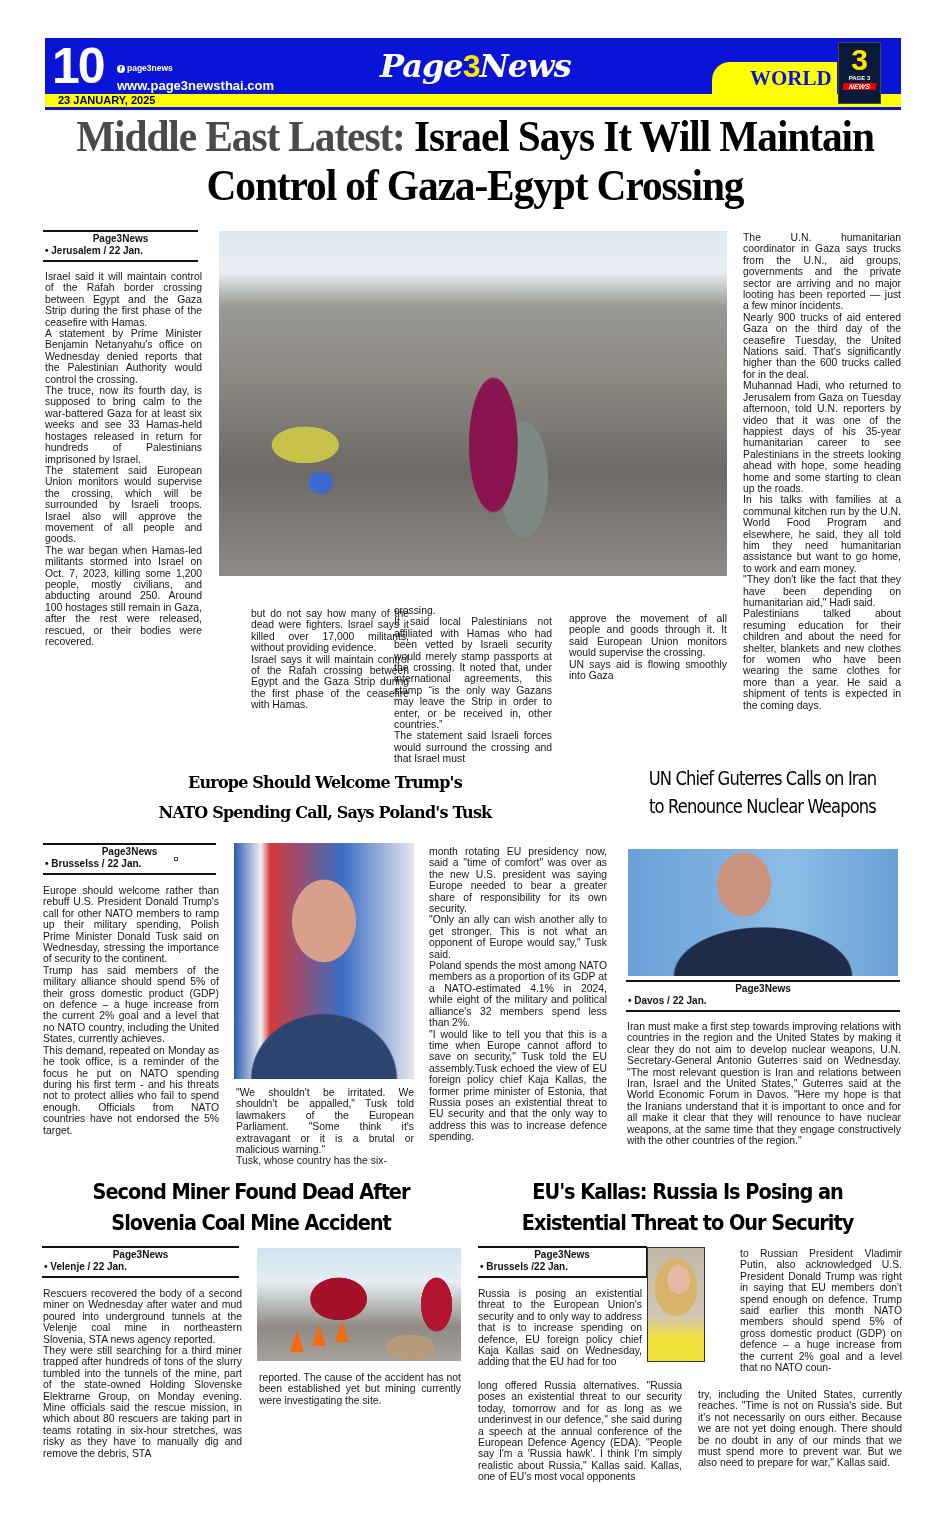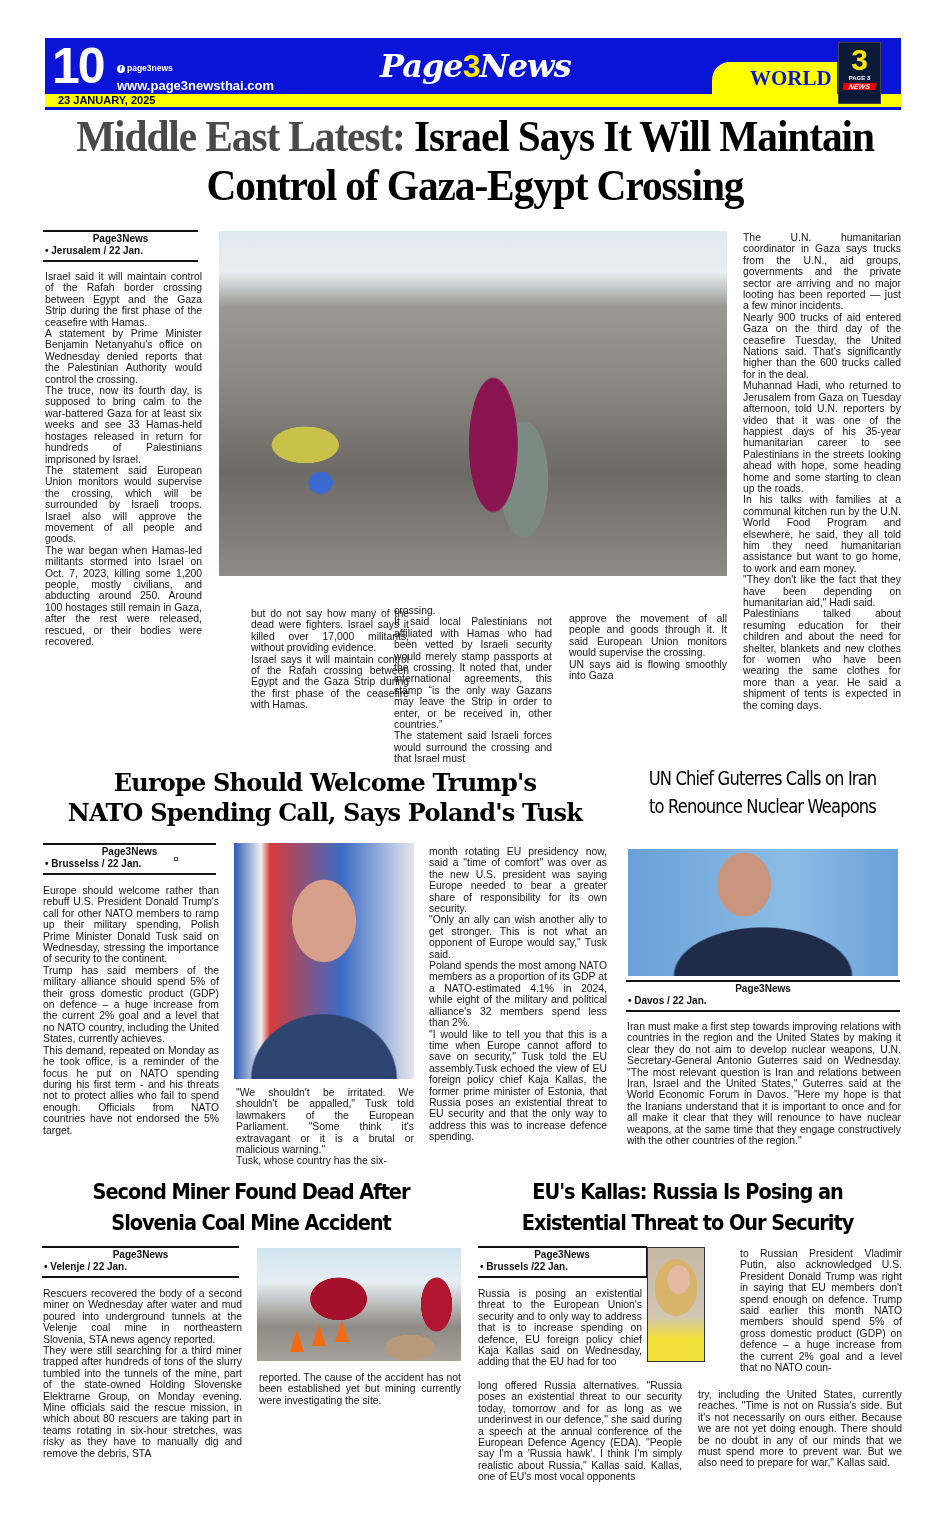--- a/index.html
+++ b/index.html
@@ -63,21 +63,21 @@
       radial-gradient(ellipse 22px 38px at 88% 50%, #b21530 0 70%, transparent 72%),
       radial-gradient(ellipse 35px 18px at 75% 88%, #b79a7a 0 70%, transparent 72%),
       linear-gradient(180deg, #cfe4ef 0%, #e6eef3 30%, #8f8a84 70%, #a7a39c 100%); }
   .photo-kallas { left: 647px; top: 1247px; width: 58px; height: 115px; border: 1px solid #333;
     background:
       radial-gradient(ellipse 16px 20px at 55% 28%, #e5b9a3 0 70%, transparent 72%),
       radial-gradient(ellipse 30px 40px at 50% 35%, #d8b36a 0 70%, transparent 72%),
       linear-gradient(180deg, #c4b8a6 0%, #d1c6b6 60%, #f1e03a 80%, #f1e03a 100%); }
   .cone { position:absolute; width:0; height:0; border-left:7px solid transparent; border-right:7px solid transparent; border-bottom:22px solid #f46a12; }
 
-  .h-ind { font-family: "DejaVu Serif", serif; font-weight: 900; font-size: 24px; line-height: 30px; text-align: center; letter-spacing: -0.8px; color: #000; }
+  .h-ind { font-family: "DejaVu Serif", serif; font-weight: 900; font-size: 16px; line-height: 30px; text-align: center; letter-spacing: -0.8px; color: #000; }
   .h-cond { font-family: "DejaVu Sans", sans-serif; font-weight: bold; font-size: 22px; line-height: 31px; text-align: center; letter-spacing: -1.2px; color: #000; transform: scaleX(0.88); transform-origin: center top; }
   .h-cond-sm { font-family: "DejaVu Sans", sans-serif; font-size: 19px; line-height: 28px; text-align: center; letter-spacing: -1px; color: #000; transform: scaleX(0.86); transform-origin: center top; }
   .tiny-sq { left: 174px; top: 857px; width: 4px; height: 4px; border: 1px solid #555; }
 </style>
 </head>
 <body>
 
 <div class="abs masthead"></div>
 <div class="abs mh-yellow"></div>
 <div class="abs mh-blue-line"></div>

